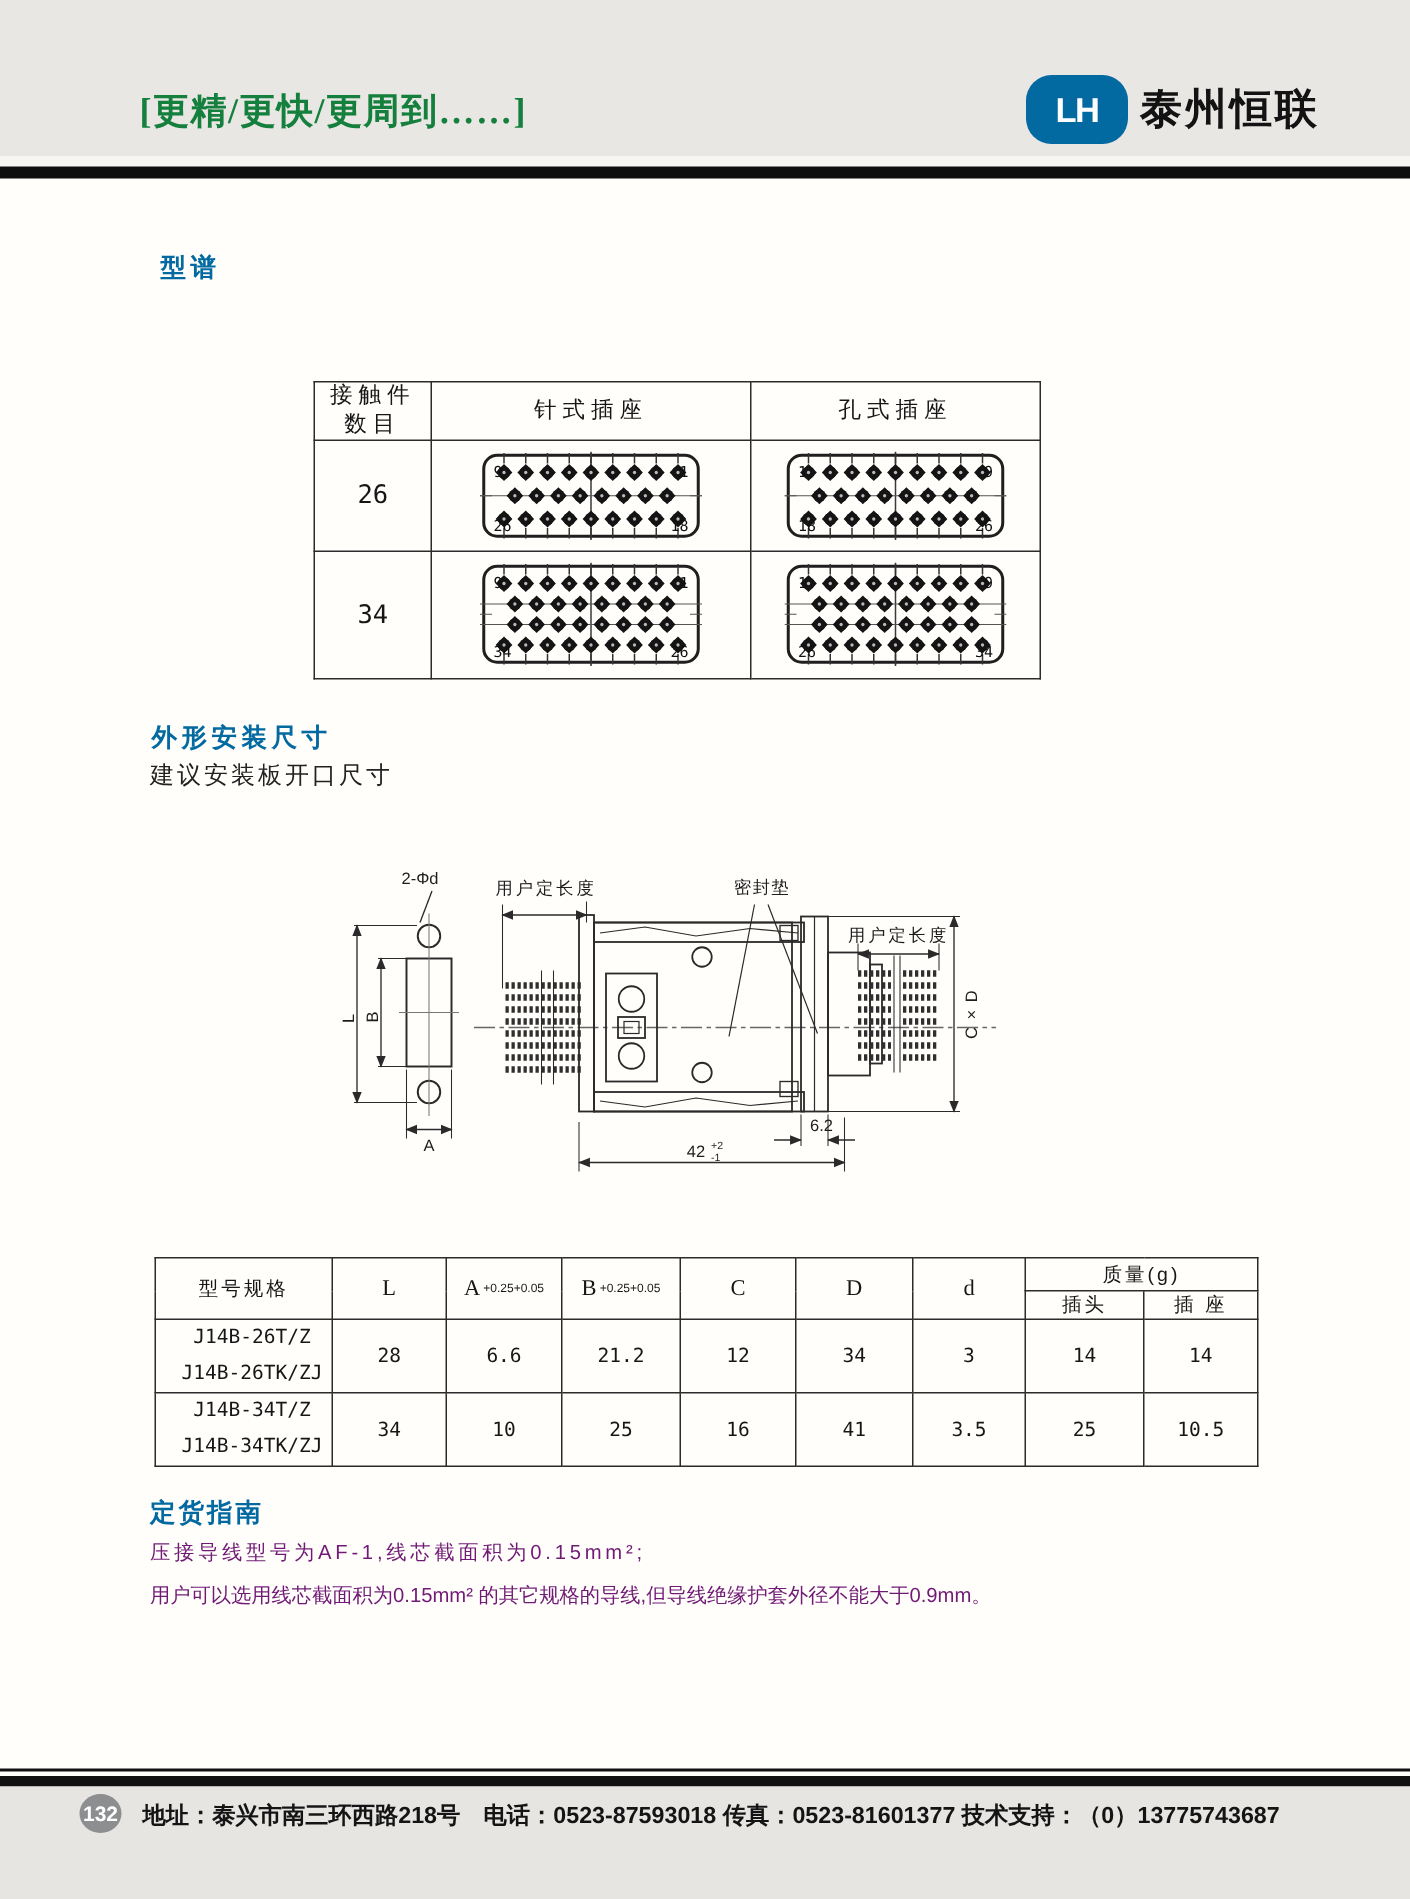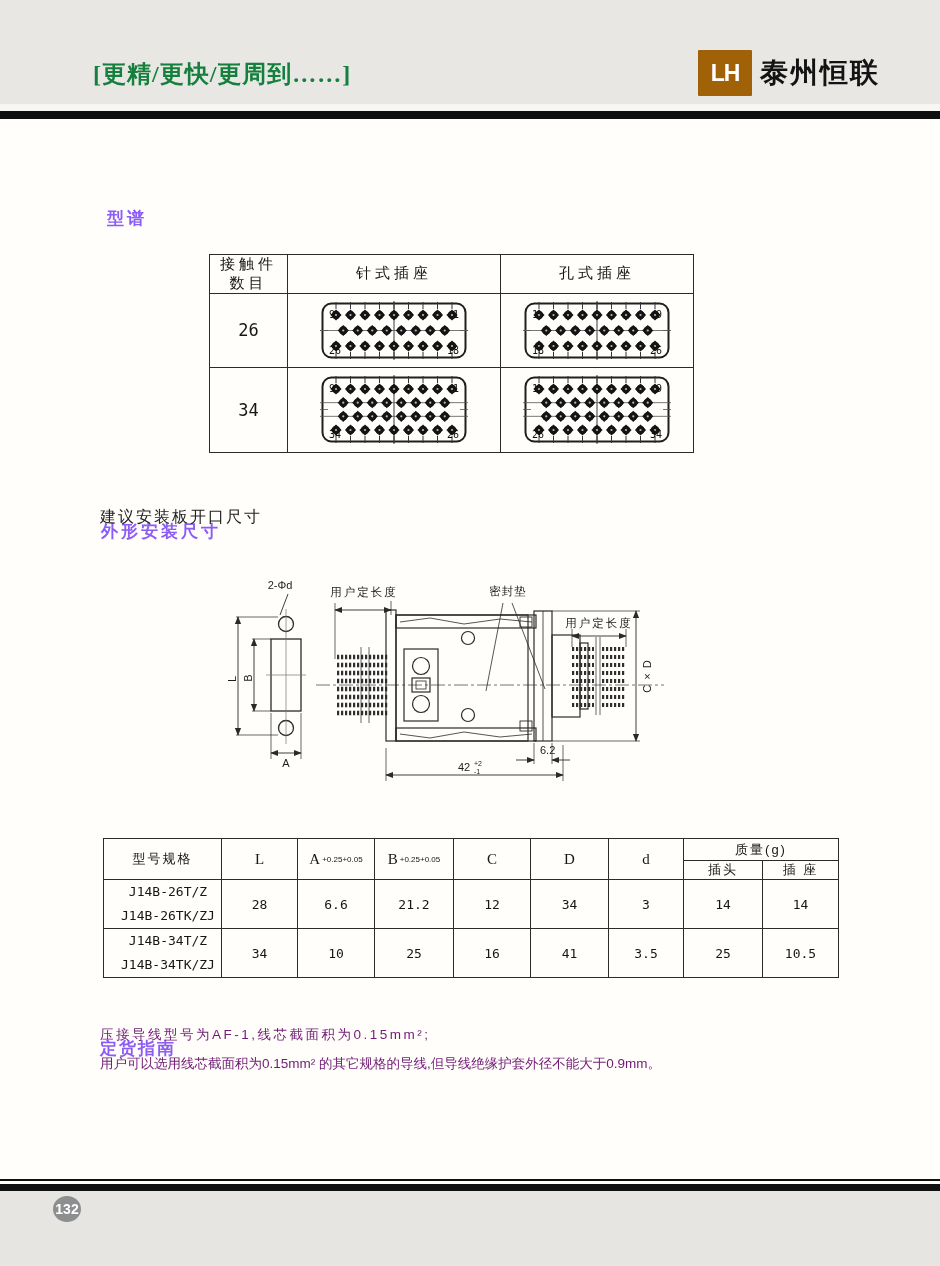--- a/index.html
+++ b/index.html
@@ -5,25 +5,25 @@
   * { box-sizing: border-box; margin: 0; padding: 0; }
   body { font-family: "Liberation Sans", sans-serif; background: #ffffff; }
   .page { position: relative; width: 940px; height: 1266px; background: #fffefb; overflow: hidden; }
 
   
   .hdr { position: absolute; top: 0; left: 0; width: 940px; height: 104px; background: #e8e7e4; }
   .hdr-rule-gap { position: absolute; top: 104px; left: 0; width: 940px; height: 7px; background: #f7f6f3; }
   .hdr-bar { position: absolute; top: 111px; left: 0; width: 940px; height: 8px; background: #0e0e0e; }
   .slogan { position: absolute; left: 93px; top: 58px; font-family: "Liberation Serif", serif; font-weight: bold; font-size: 24px; color: #15803d; letter-spacing: 1px; }
   .logo { position: absolute; right: 60px; top: 50px; display: flex; align-items: center; gap: 8px; }
-  .logo-mark { width: 54px; height: 46px; background: #a16207; border-radius: 1px; color: #fff; display: flex; align-items: center; justify-content: center; font-weight: bold; font-size: 23px; font-family: "Liberation Sans", sans-serif; letter-spacing: -1px; }
+  .logo-mark { width: 68px; height: 46px; background: #0369a1; border-radius: 17px; color: #fff; display: flex; align-items: center; justify-content: center; font-weight: bold; font-size: 23px; font-family: "Liberation Sans", sans-serif; letter-spacing: -1px; }
   .logo-name { font-size: 28px; font-weight: bold; color: #131313; letter-spacing: 2px; }
 
   
-  .sec-title { position: absolute; font-size: 17px; font-weight: bold; color: #8b5cf6; letter-spacing: 3px; margin-top: 40px; }
+  .sec-title { position: absolute; font-size: 17px; font-weight: bold; color: #0369a1; letter-spacing: 3px; }
   .sub-title { position: absolute; font-size: 16px; color: #222; letter-spacing: 2px; }
 
   
   table.type-tbl { position: absolute; left: 209px; top: 254px; width: 484px; border-collapse: collapse; table-layout: fixed; }
   table.type-tbl td, table.type-tbl th { border: 1.5px solid #2b2b2b; text-align: center; vertical-align: middle; font-weight: normal; color: #161616; }
   table.type-tbl th { font-size: 15px; letter-spacing: 4px; }
   .contacts-hdr { font-size: 13px; letter-spacing: 1px; line-height: 1.25; }
   .count-cell { font-size: 17px; font-family: "DejaVu Sans Mono", monospace; }
   .face-wrap { display: flex; align-items: center; justify-content: center; }
   .face-wrap svg text { font-family: "DejaVu Sans Mono", monospace; }
@@ -788,14 +788,15 @@
   <div class="sec-title" style="left:100px; top:997px; letter-spacing:2px;">定货指南</div>
   <div class="order-lines">
     <p class="sp">压接导线型号为AF-1,线芯截面积为0.15mm²;</p>
     <p>用户可以选用线芯截面积为0.15mm² 的其它规格的导线,但导线绝缘护套外径不能大于0.9mm。</p>
   </div>
 
   <div class="ftr-line-thin"></div>
   <div class="ftr-line-thick"></div>
   <div class="ftr"></div>
   <div class="page-badge">132</div>
+  <div class="ftr-contact">地址：泰兴市南三环西路218号　电话：0523-87593018 传真：0523-81601377 技术支持：（0）13775743687</div>
 
 </div>
 
 </body></html>

